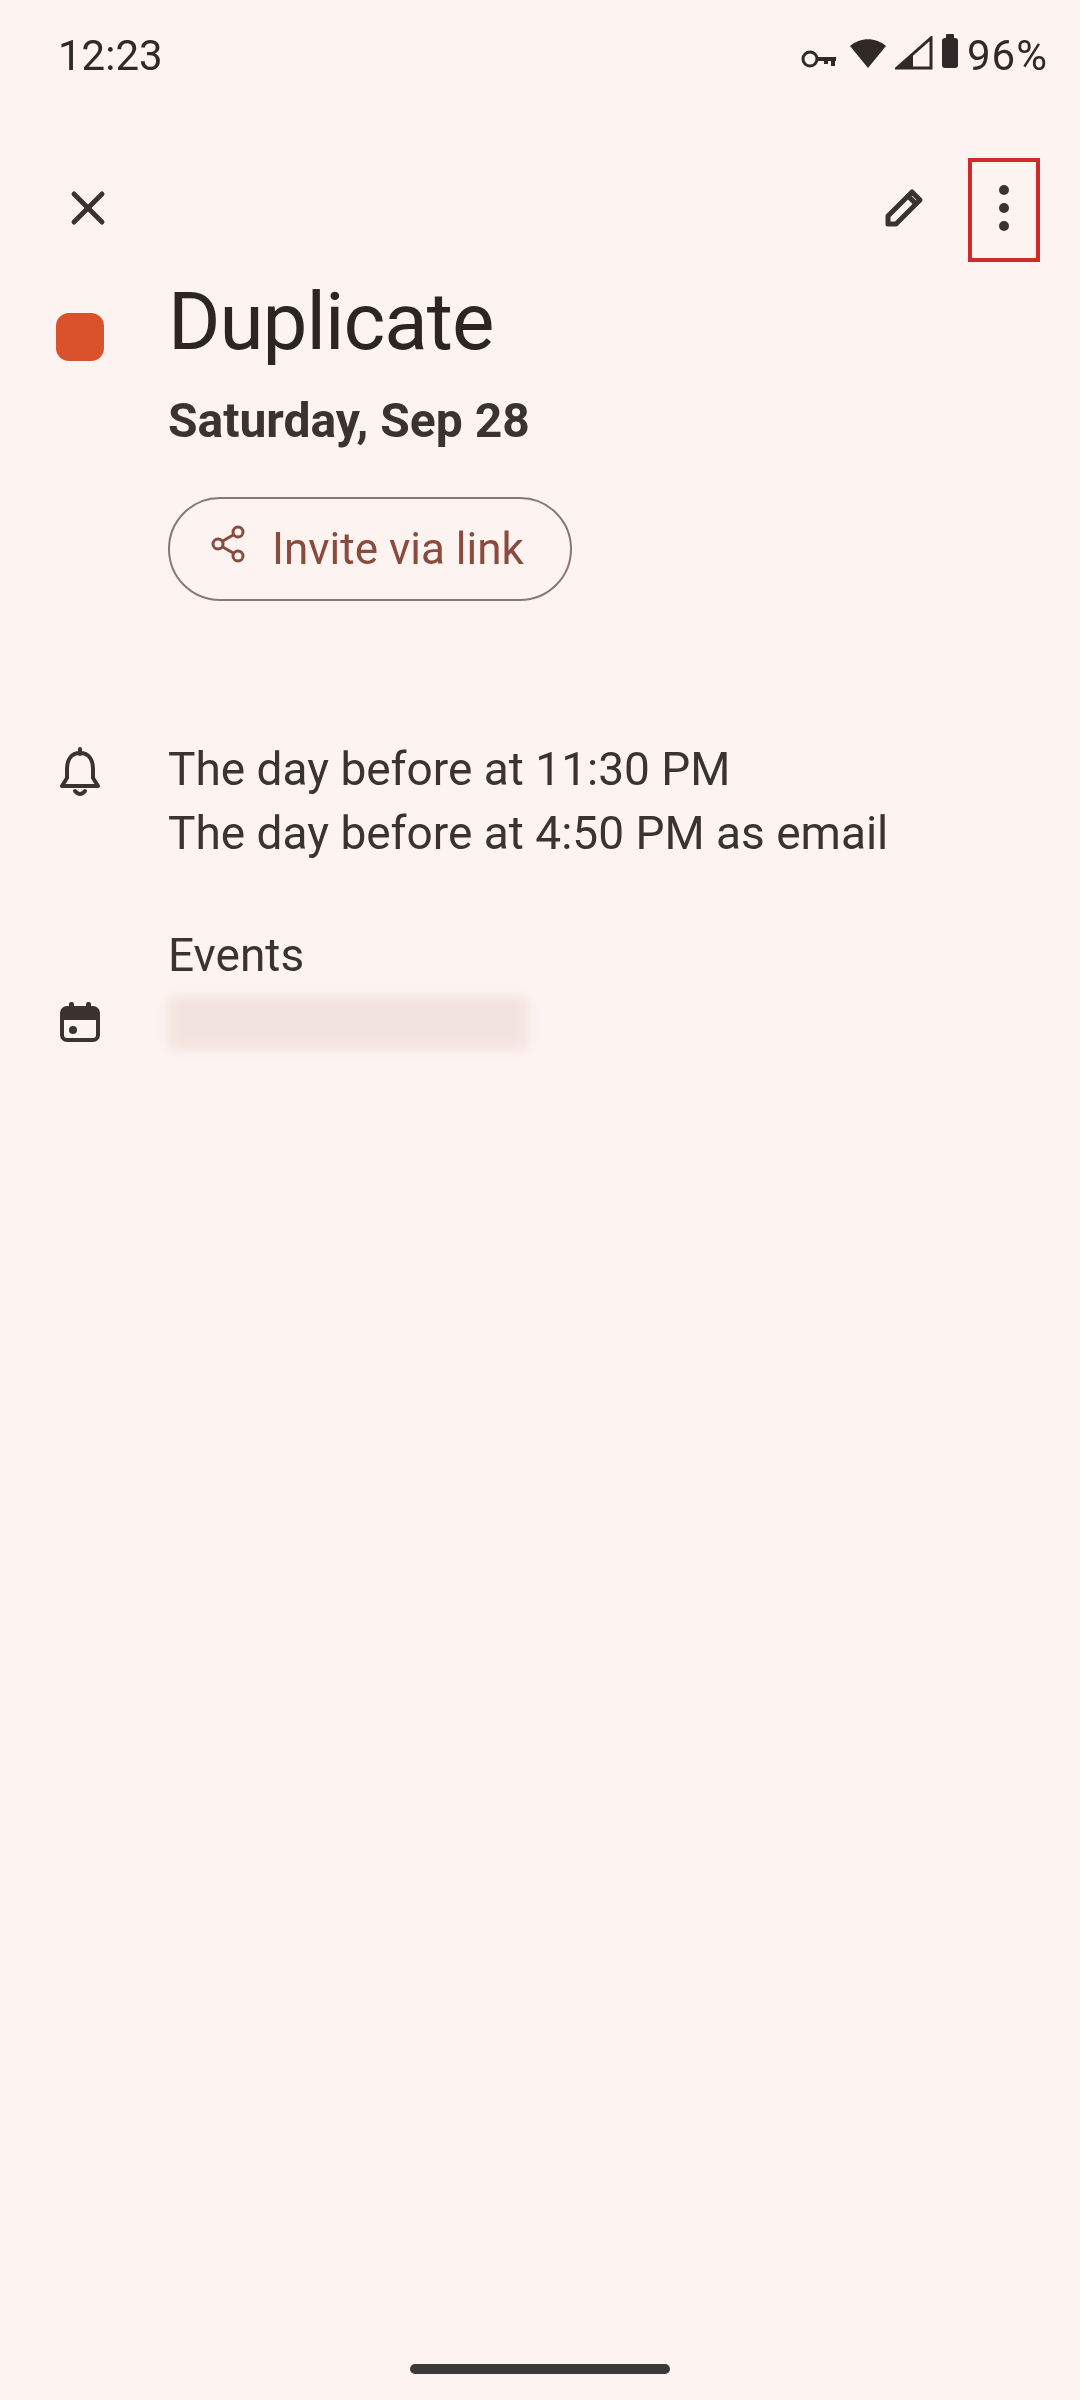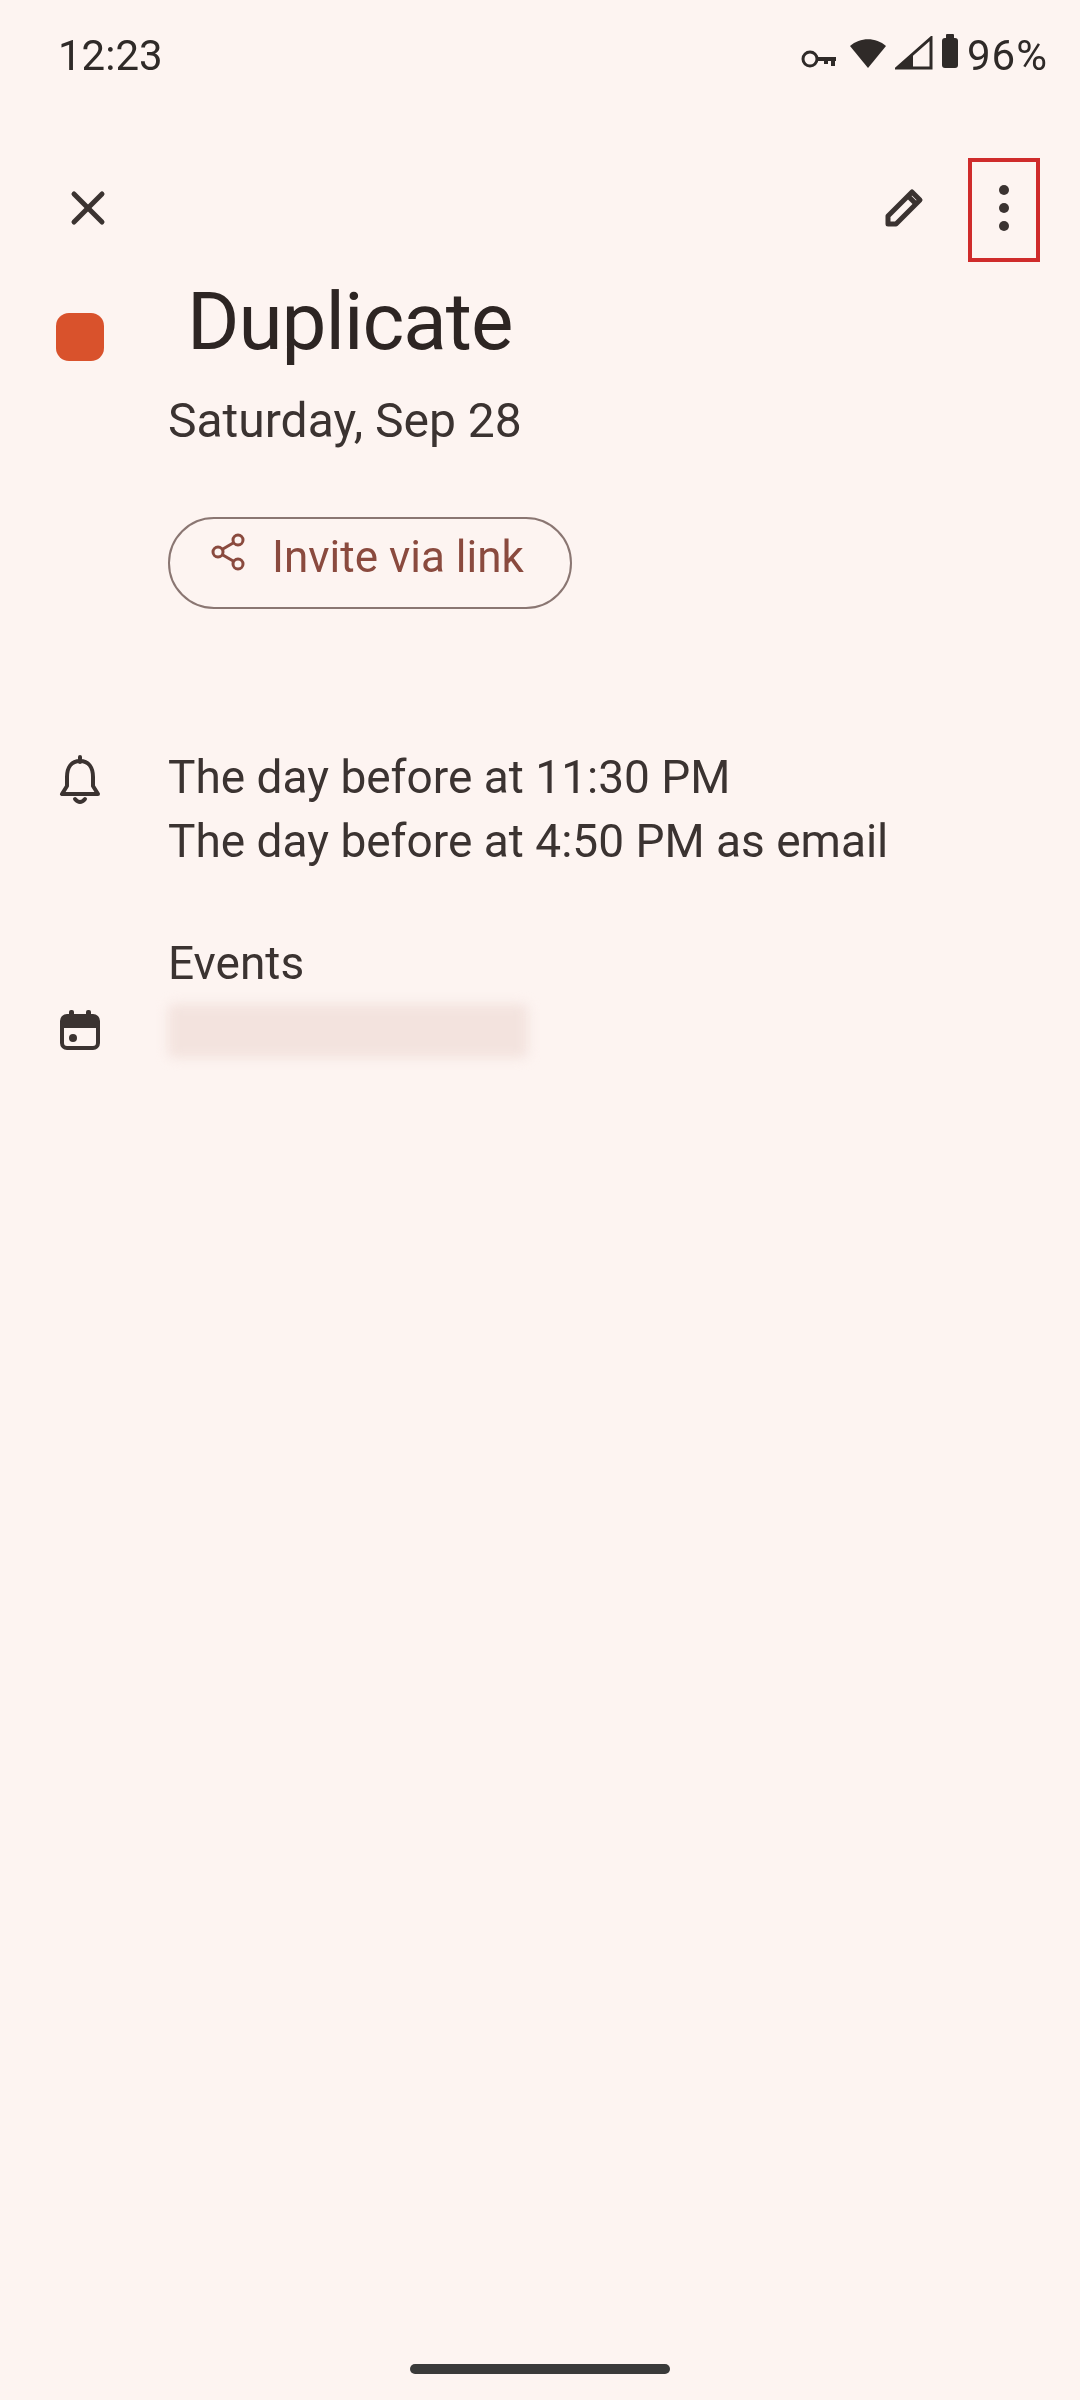--- a/index.html
+++ b/index.html
@@ -80,36 +80,36 @@
     background: #d9522c;
     margin-top: 25px;
   }
 
   .title {
     font-size: 80px;
     font-weight: 400;
     letter-spacing: -1px;
     color: #2d2523;
     line-height: 1.1;
-    margin-left: 19px;
   }
   .date {
     font-size: 48px;
     color: #3b3331;
     margin-top: 26px;
+    font-weight: bold;
   }
 
   .invite-pill {
     display: inline-flex;
     align-items: center;
     gap: 24px;
     border: 2px solid #8a7672;
     border-radius: 999px;
-    padding: 12px 46px 24px 38px;
-    margin-top: 68px;
+    padding: 24px 46px 24px 38px;
+    margin-top: 48px;
     color: #8a4a3e;
     font-size: 44px;
     cursor: pointer;
   }
 
   .section { margin-top: 136px; }
   .notif-line {
     font-size: 46px;
     color: #3b3331;
     line-height: 1.4;

